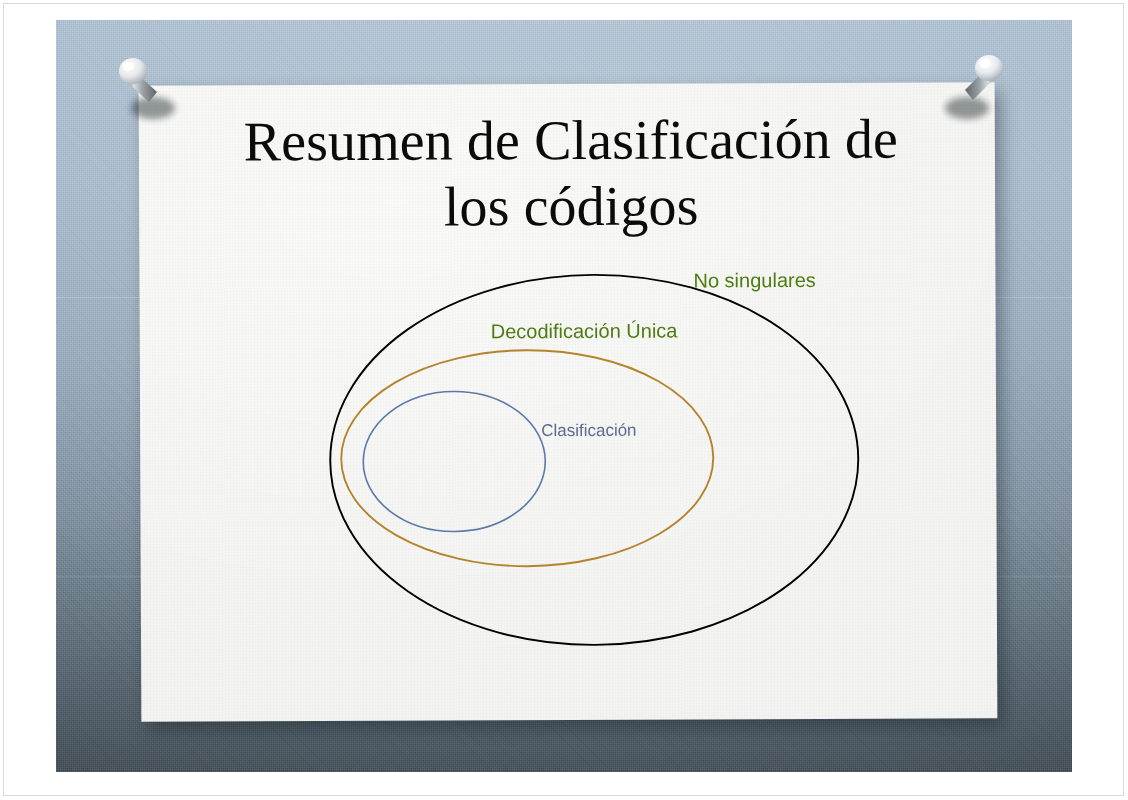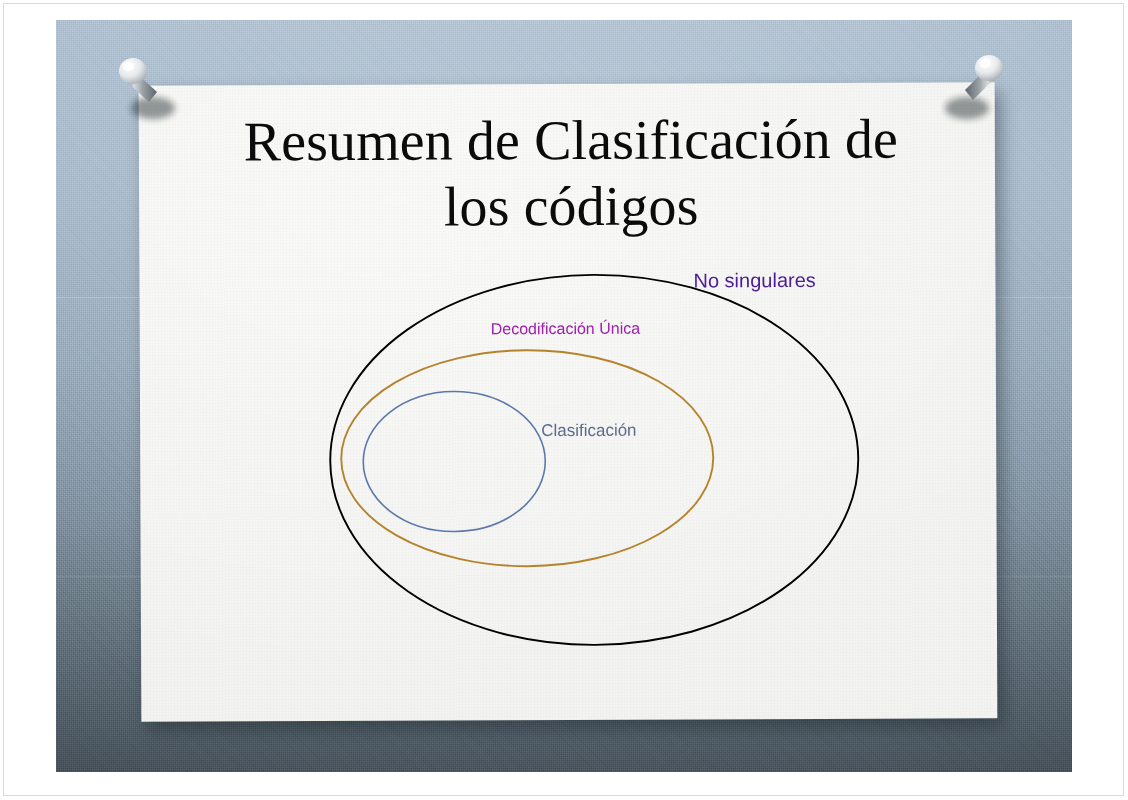--- a/index.html
+++ b/index.html
@@ -166,27 +166,27 @@
 
   .venn-label {
     position: absolute;
     white-space: nowrap;
     font-family: "Liberation Sans", sans-serif;
   }
   #label-no-singulares {
     left: 554px;
     top: 186px;
     font-size: 20px;
-    color: #4c1d95;
+    color: #4d7c0f;
   }
   #label-decodificacion {
     left: 351px;
     top: 236px;
-    font-size: 16px;
-    color: #a21caf;
+    font-size: 20px;
+    color: #4d7c0f;
   }
   #label-instantaneos {
     left: 401px;
     top: 337px;
     font-size: 17px;
     color: #5c6c8d;
   }
 
   
   .pushpin {

